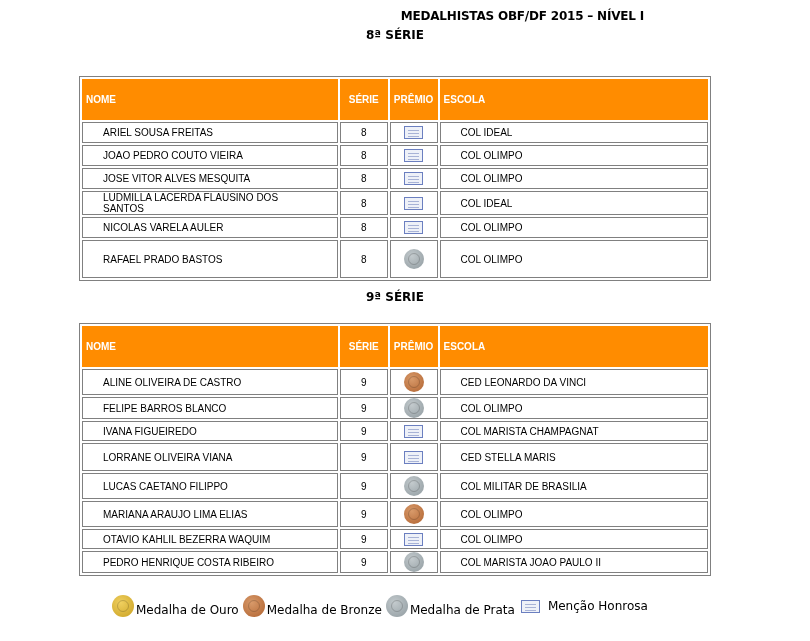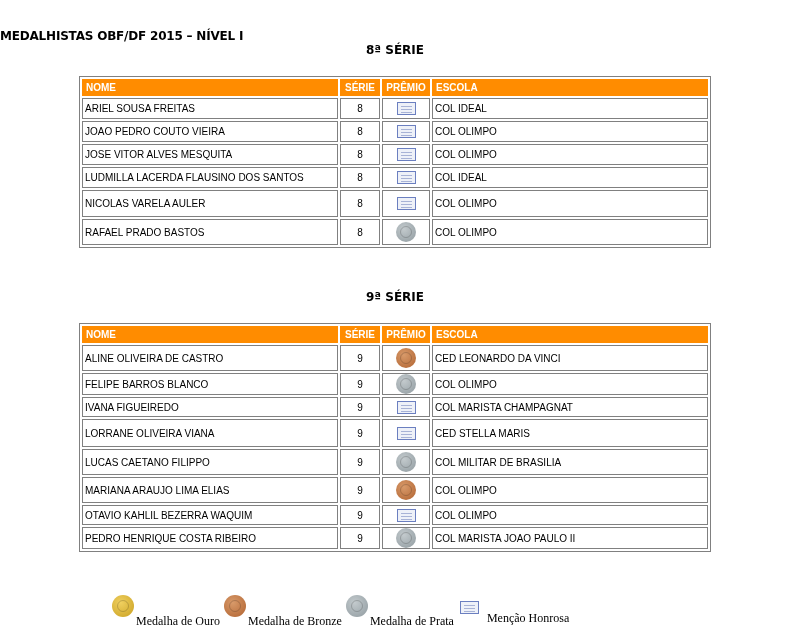--- a/index.html
+++ b/index.html
@@ -1,47 +1,47 @@
 <!DOCTYPE html>
 <html><head>
 <meta charset="utf-8">
 <style>
   html, body { margin: 0; padding: 0; background: #ffffff; }
   body { width: 810px; height: 641px; position: relative; overflow: hidden; font-family: "Liberation Sans", sans-serif; }
-  .title { position: absolute; left: 0; width: 644px; text-align: left; top: 9px; font-family: "DejaVu Sans", sans-serif; font-weight: bold; font-size: 12px; color: #000; letter-spacing: -0.2px; margin-top: 20px; }
+  .title { position: absolute; left: 0; width: 644px; text-align: right; top: 9px; font-family: "DejaVu Sans", sans-serif; font-weight: bold; font-size: 12px; color: #000; letter-spacing: -0.2px; }
   .subtitle { position: absolute; left: 0; width: 790px; text-align: center; font-family: "DejaVu Sans", sans-serif; font-weight: bold; font-size: 12px; color: #000; }
   .tbl { position: absolute; left: 79px; width: 632px; border: 1px solid #808080; border-collapse: separate; border-spacing: 2px; background: #fff; }
-  .tbl th { background: #ff8c00; color: #fff; font-size: 10px; font-weight: bold; text-align: left; padding: 0 3px; height: 15px; border: 1px solid #ff8c00; }
+  .tbl th { background: #ff8c00; color: #fff; font-size: 10px; font-weight: bold; text-align: left; padding: 12px 3px; height: 15px; border: 1px solid #ff8c00; }
   .tbl th.c { text-align: center; }
-  .tbl td { border: 1px solid #808080; font-size: 10px; color: #000; padding: 0 2px; }
+  .tbl td { border: 1px solid #808080; font-size: 10px; color: #000; padding: 0 20px; }
   .tbl td.c { text-align: center; }
   .col-nome { width: 248px; }
   .col-serie { width: 32px; }
   .col-premio { width: 40px; }
   .icon-cell { text-align: center; padding: 0 !important; }
   .cert { display: inline-block; width: 19px; height: 13px; border: 1px solid #6b7fc0; background: #eef1f8; position: relative; vertical-align: middle; box-sizing: border-box; }
   .cert::before { content: ""; position: absolute; left: 3px; right: 3px; top: 3px; height: 1px; background: #a8b3d6; box-shadow: 0 3px 0 #a8b3d6, 0 6px 0 #a8b3d6; }
   .medal { display: inline-block; width: 20px; height: 20px; border-radius: 50%; vertical-align: middle; position: relative; box-sizing: border-box; }
   .medal::after { content: ""; position: absolute; left: 4px; top: 4px; width: 10px; height: 10px; border-radius: 50%; border: 1px solid rgba(0,0,0,0.18); }
   .medal.prata { background: radial-gradient(circle at 40% 35%, #c3cacd, #8f9a9f); }
   .medal.bronze { background: radial-gradient(circle at 40% 35%, #d89a6a, #b0622f); }
   .medal.ouro { background: radial-gradient(circle at 40% 35%, #f0d060, #c9a020); }
   .legend { position: absolute; top: 595px; left: 112px; font-family: "DejaVu Sans", sans-serif; font-size: 12px; color: #000; display: flex; align-items: center; white-space: nowrap; }
   .legend .item { display: flex; align-items: flex-end; margin-right: 4px; }
   .legend .medal { width: 22px; height: 22px; margin-right: 2px; }
   .legend .medal::after { left: 5px; top: 5px; width: 10px; height: 10px; }
   .legend .cert { margin-right: 8px; margin-left: 2px; }
-  .legend .lbl { position: relative; top: 12px; font-family: Liberation Serif, serif; }
+  .legend .lbl { position: relative; top: 0; }
 </style>
 </head>
 <body>
 
 <div class="title">MEDALHISTAS OBF/DF 2015 – NÍVEL I</div>
 
-<div class="subtitle" style="top:43px;text-align:center;">8ª SÉRIE</div>
+<div class="subtitle" style="top:28px;text-align:center;">8ª SÉRIE</div>
 
 <table class="tbl" style="top:76px;">
   <thead>
     <tr>
       <th class="col-nome">NOME</th>
       <th class="col-serie c">SÉRIE</th>
       <th class="col-premio c">PRÊMIO</th>
       <th>ESCOLA</th>
     </tr>
   </thead>
@@ -63,27 +63,27 @@
         <td class="c">8</td>
         <td class="icon-cell"><span class="cert"></span></td>
         <td>COL OLIMPO</td>
       </tr>
       <tr style="height: 21px;">
         <td>LUDMILLA LACERDA FLAUSINO DOS SANTOS</td>
         <td class="c">8</td>
         <td class="icon-cell"><span class="cert"></span></td>
         <td>COL IDEAL</td>
       </tr>
-      <tr style="height: 27px; border-radius: 10px;">
+      <tr style="height: 21px; border-radius: 10px;">
         <td>NICOLAS VARELA AULER</td>
         <td class="c">8</td>
         <td class="icon-cell"><span class="cert"></span></td>
         <td>COL OLIMPO</td>
       </tr>
-      <tr style="height: 26px;">
+      <tr style="height: 38px;">
         <td>RAFAEL PRADO BASTOS</td>
         <td class="c">8</td>
         <td class="icon-cell"><span class="medal prata"></span></td>
         <td>COL OLIMPO</td>
       </tr>
     </tbody>
 </table>
 
 <div class="subtitle" style="top:290px;text-align:center;">9ª SÉRIE</div>
 

